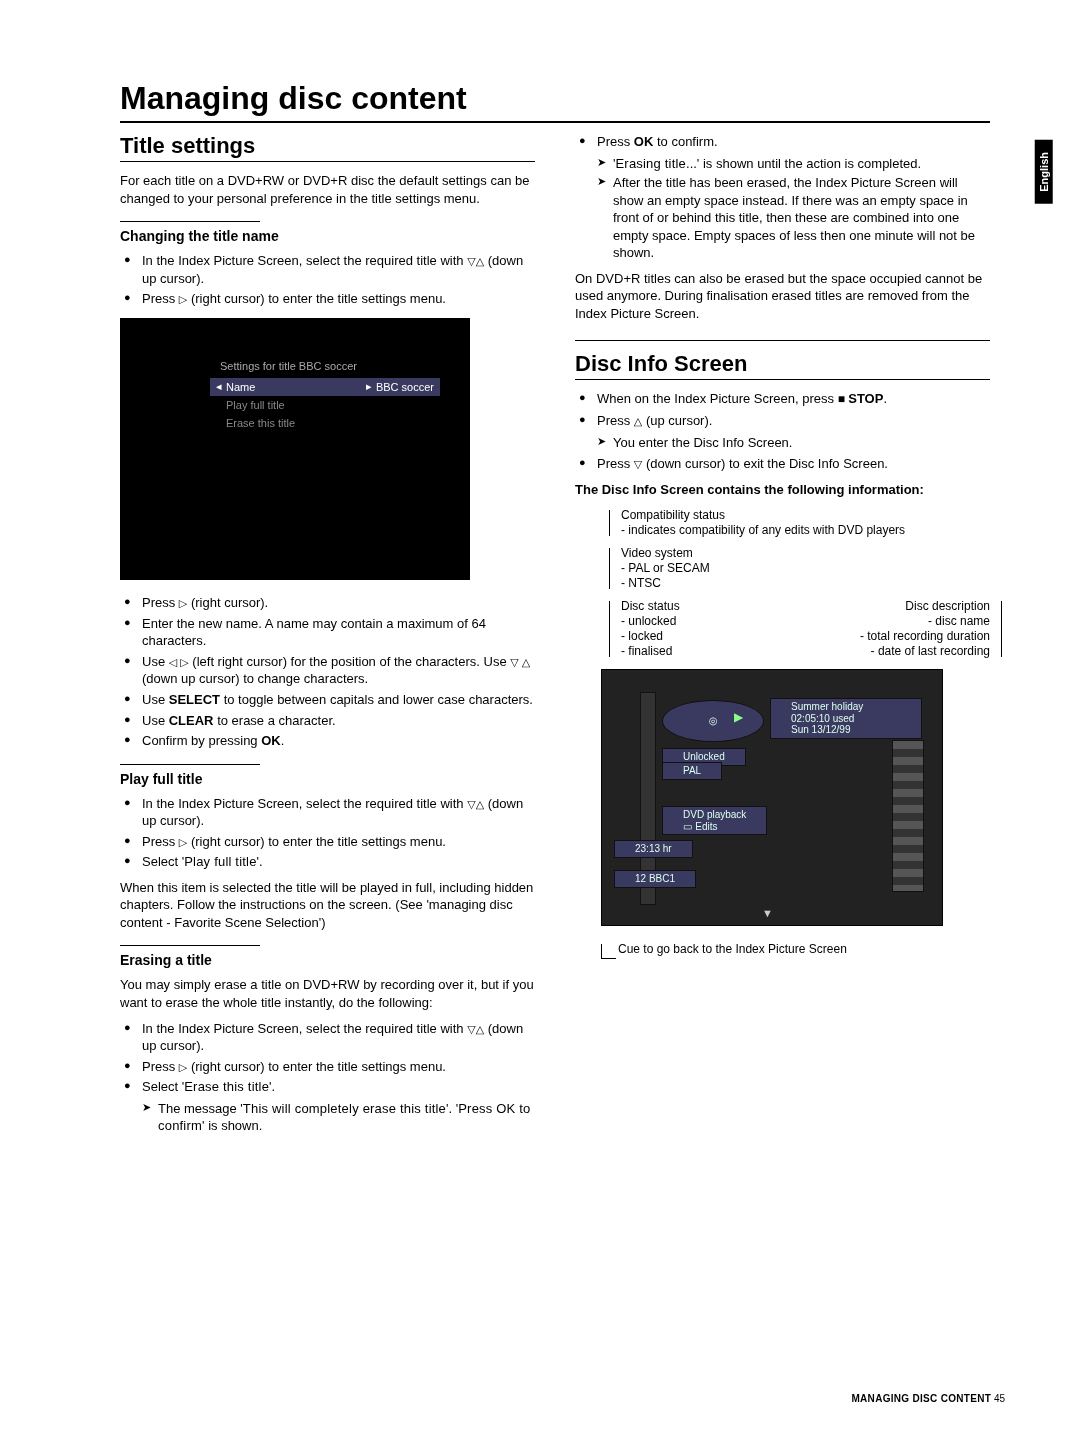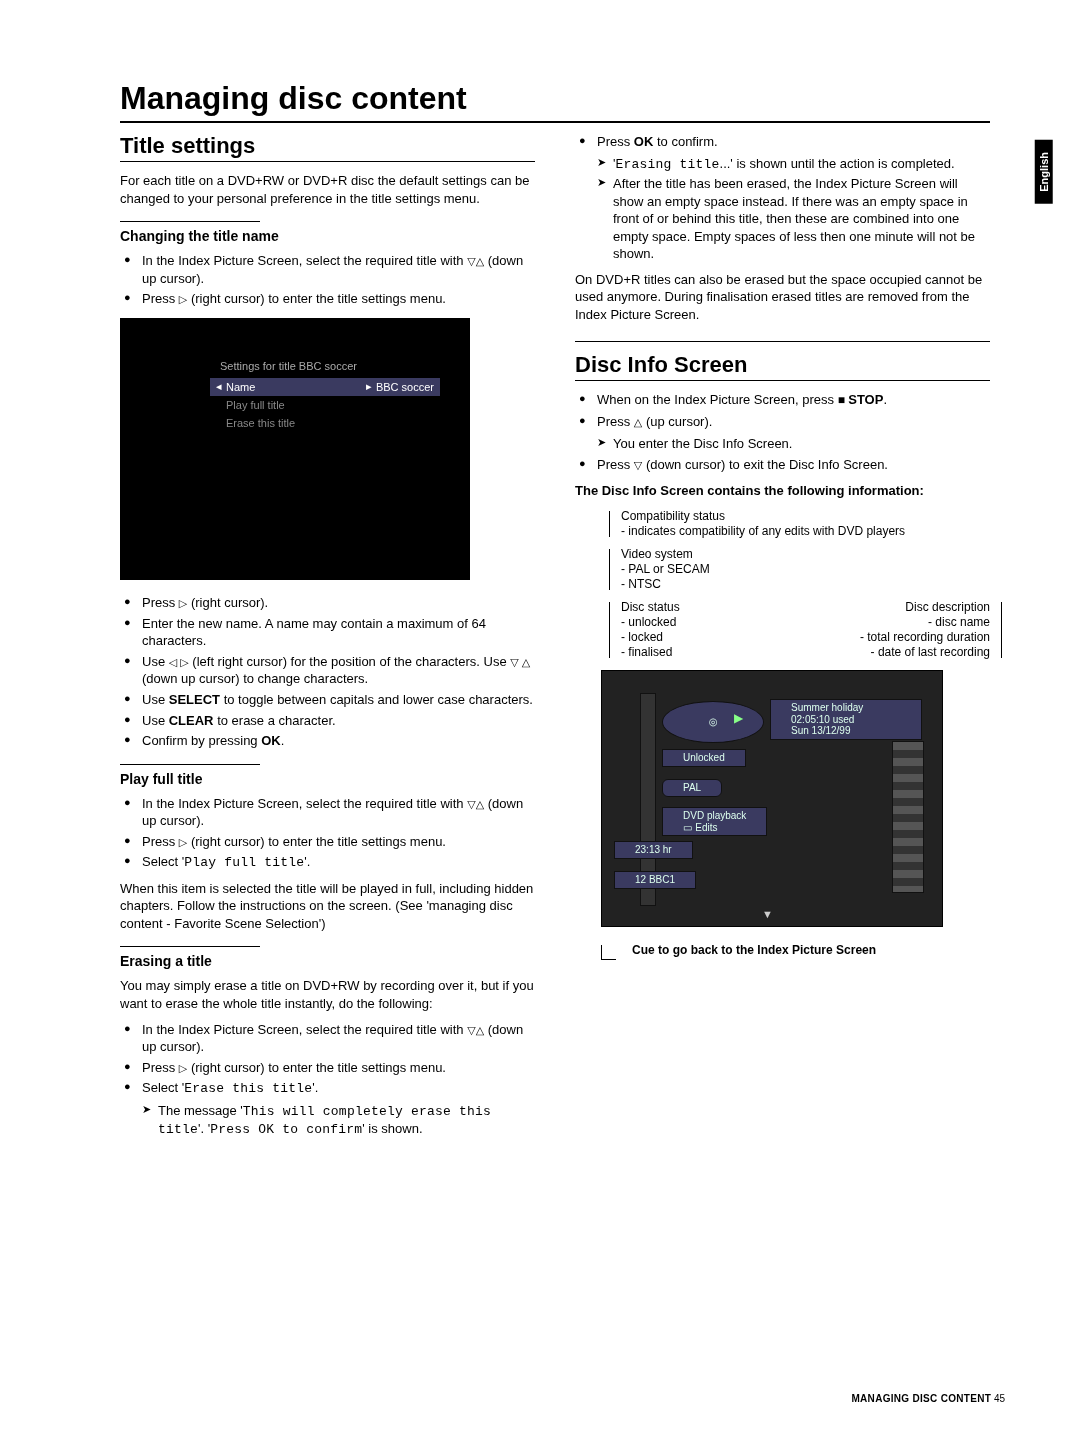--- a/index.html
+++ b/index.html
@@ -96,21 +96,21 @@
     margin: 2px 0;
   }
   .arrow-line::before {
     content: "➤";
     position: absolute;
     left: 22px;
     top: 0;
     font-size: 11px;
   }
   b { font-weight: bold; }
-  .osd-font { font-family: Liberation Mono, monospace; letter-spacing: .2px; }
+  .osd-font { font-family: Liberation Sans, sans-serif; letter-spacing: .2px; }
   .screen1 {
     width: 100%;
     max-width: 350px;
     aspect-ratio: 4/3;
     background: #000;
     margin: 10px 0 14px 0;
     position: relative;
     color: #888;
     font-size: 11px;
   }
@@ -193,21 +193,21 @@
     font-size: 10px;
     line-height: 1.15;
   }
   .disc-icon {
     left: 60px; top: 30px; width: 60px; height: 36px;
     border-radius: 50%;
     display: flex; align-items: center; justify-content: center;
   }
   .desc-box { right: 20px; top: 28px; width: 110px; }
   .status-box { left: 60px; top: 78px; }
-  .pal-box { left: 60px; top: 108px; border-radius: 6px; }
+  .pal-box { left: 60px; top: 92px; }
   .compat-box { left: 60px; top: 136px; }
   .time-tag { left: 12px; top: 170px; background:#333; }
   .ch-tag   { left: 12px; top: 200px; background:#333; }
   .bars {
     position: absolute;
     right: 18px; top: 70px;
     width: 30px; height: 150px;
     background: repeating-linear-gradient(#555 0 8px, #333 8px 16px);
     border:1px solid #111;
   }
@@ -216,22 +216,22 @@
     background:#333; border:1px solid #111;
   }
   .screen2 .play-tri {
     position:absolute; left:132px; top:40px; color:#8f8; font-size:12px;
   }
   .screen2 .down-tri {
     position:absolute; left:160px; bottom:6px; color:#ccc; font-size:11px;
   }
 
   .cue-row {
-    display:flex; align-items:flex-start; gap:16px;
-    font-size:12px; margin-left:26px; margin-top:16px;font-weight:bold;
+    display:flex; align-items:flex-start; gap:2px;
+    font-size:12px; margin-left:26px; margin-top:16px;
   }
   .cue-row .hook {
     width:14px; height:14px; border-left:1px solid #000; border-bottom:1px solid #000;
     margin-top:2px;
   }
 
   .footer {
     position: absolute;
     bottom: 40px;
     right: 75px;

